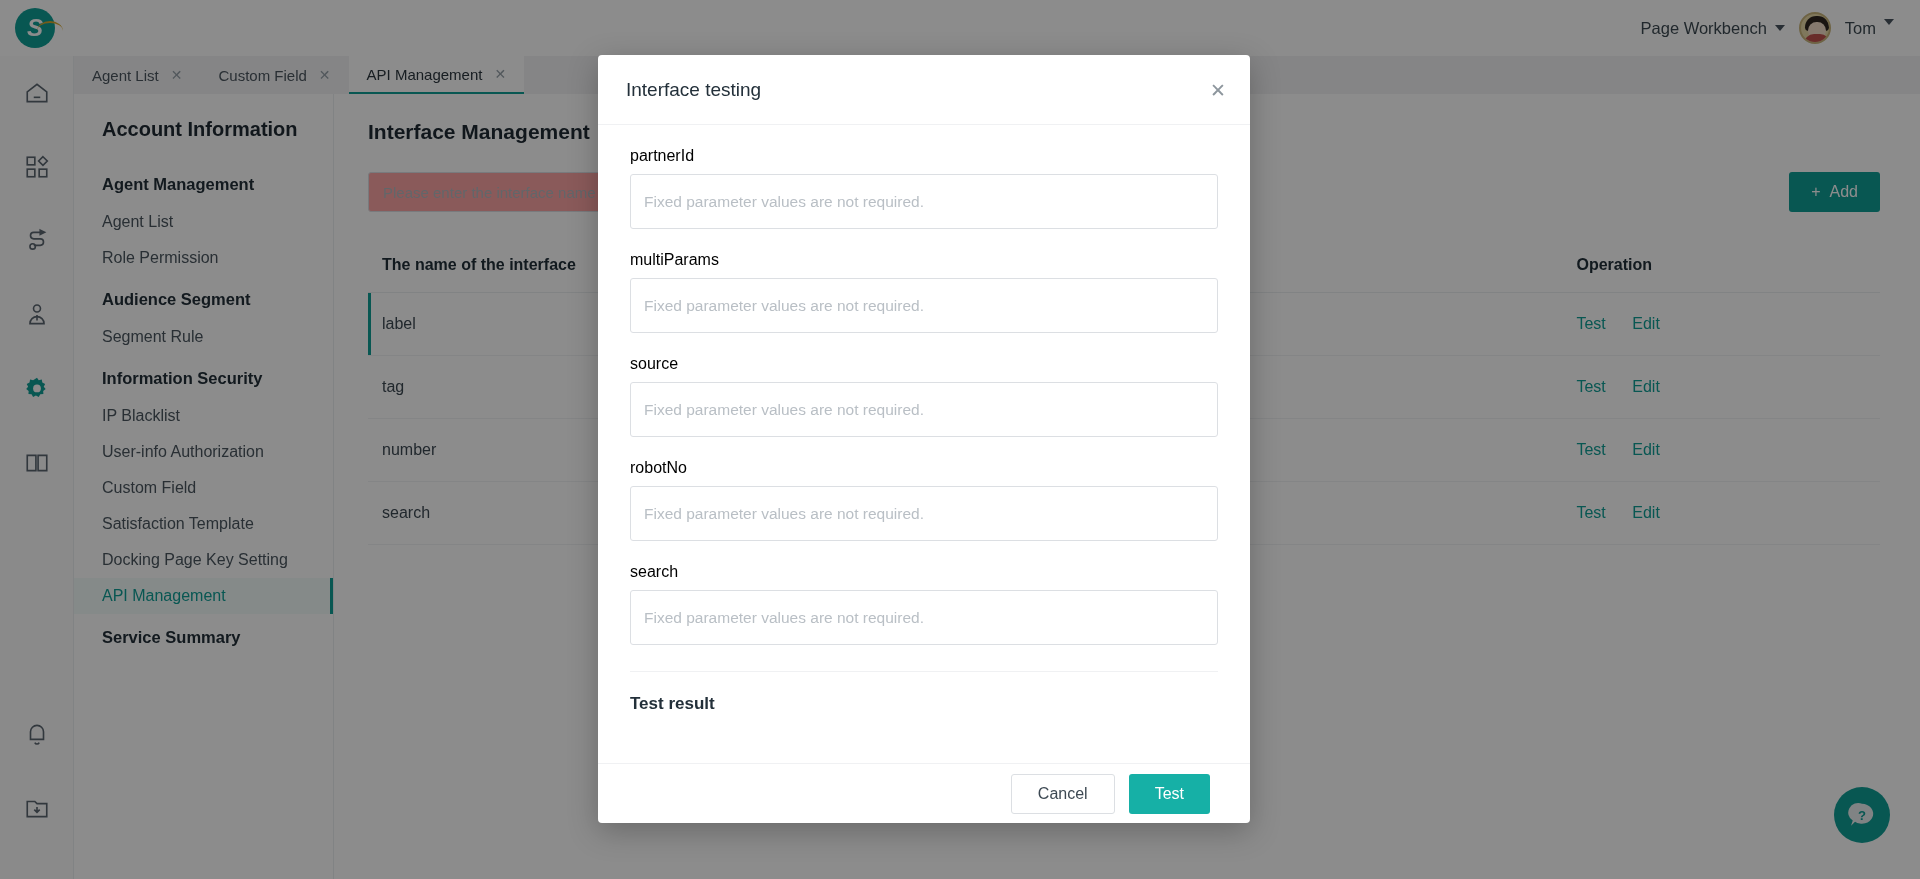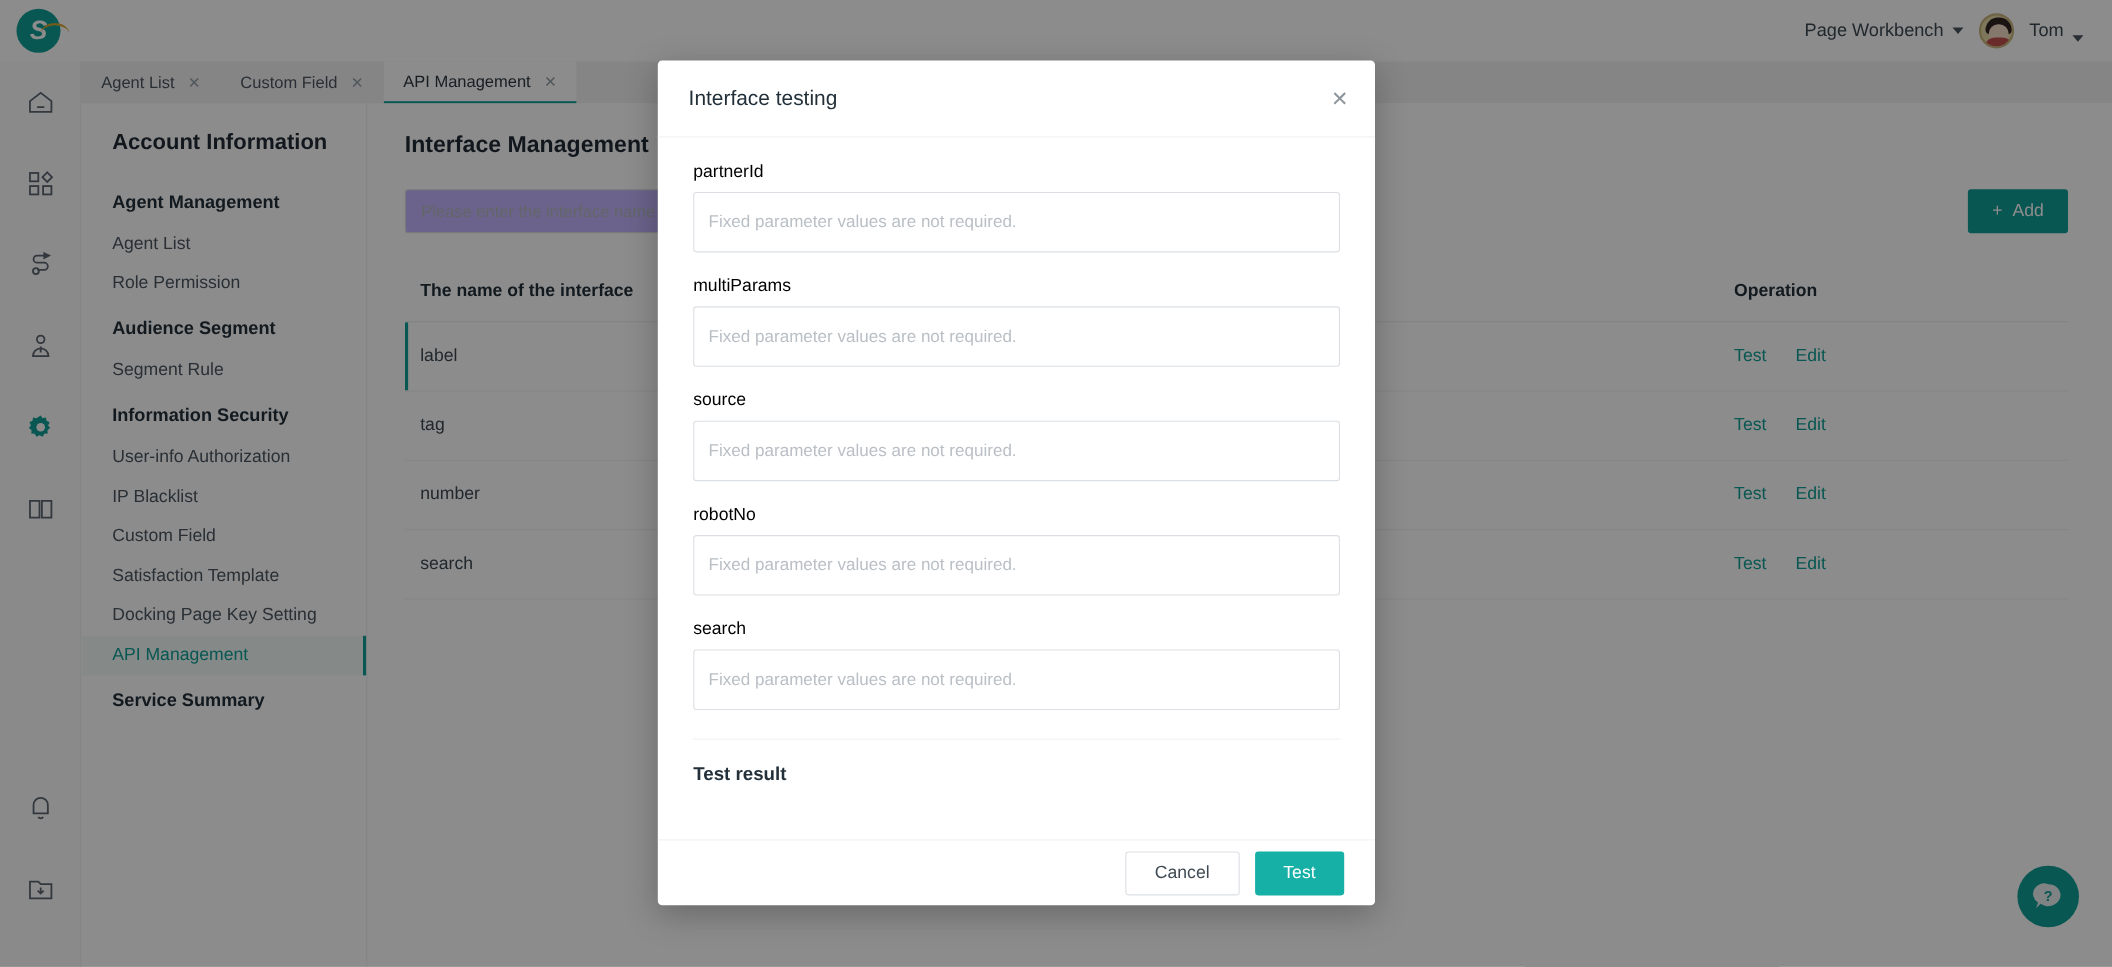--- a/index.html
+++ b/index.html
@@ -33,21 +33,21 @@
   .workbench { font-size: 16.5px; color: #3d4a52; display: flex; align-items: center; gap: 8px; cursor: pointer; }
   .caret { width: 0; height: 0; border-left: 5px solid transparent; border-right: 5px solid transparent; border-top: 6px solid #4a5560; }
   .avatar {
     width: 32px; height: 32px; border-radius: 50%;
     background: #e8d9a8; border: 2px solid #c9b57c;
     position: relative; overflow: hidden; flex: none;
   }
   .av-hair { position: absolute; left: 4px; top: 2px; width: 24px; height: 15px; background: #2e2620; border-radius: 12px 12px 4px 4px; }
   .av-face { position: absolute; left: 7px; top: 8px; width: 18px; height: 17px; background: #f2ddc8; border-radius: 9px; }
   .av-body { position: absolute; left: 3px; bottom: -4px; width: 26px; height: 12px; background: #c0504d; border-radius: 10px 10px 0 0; }
-  .username { font-size: 16.5px; color: #3d4a52; display: flex; align-items: flex-end; gap: 8px; cursor: pointer; }
+  .username { font-size: 16.5px; color: #3d4a52; display: flex; align-items: flex-start; gap: 8px; cursor: pointer; }
 
   
   .rail {
     position: absolute; left: 0; top: 56px; width: 74px; height: 823px;
     background: #fbfbfc; border-right: 1px solid #eceef0;
     display: flex; flex-direction: column; align-items: center;
   }
   .rail-ico { width: 74px; height: 74px; display: flex; align-items: center; justify-content: center; cursor: pointer; color: #5b6670; }
   .rail-sp { flex: 1; }
 
@@ -74,21 +74,21 @@
   .nav-item { font-size: 16px; color: #4b5760; padding: 9px 28px; cursor: pointer; }
   .nav-item.active { color: #109e96; background: #f3fbfa; border-right: 3px solid #109e96; }
 
   
   .content { position: absolute; left: 334px; top: 94px; width: 1586px; height: 785px; background: #ffffff; padding: 26px 40px 0 34px; }
   .page-title { font-size: 21px; font-weight: bold; color: #1f2a33; display: flex; align-items: center; gap: 9px; }
   .info-ico { width: 19px; height: 19px; border: 1.6px solid #6a757e; border-radius: 50%; font-size: 13px; color: #6a757e; display: flex; align-items: center; justify-content: center; font-weight: normal; font-style: italic; }
   .toolrow { margin-top: 28px; display: flex; align-items: center; justify-content: space-between; }
   .search-input {
     width: 300px; height: 40px; border: 1px solid #dcdfe3; border-radius: 3px;
-    padding: 0 14px; font-size: 15px; color: #2d373f; background: #c4b5fd;
+    padding: 0 14px; font-size: 15px; color: #2d373f; background: #fca5a5;
     font-family: "Liberation Sans", sans-serif;
   }
   .search-input::placeholder { color: #b3bac0; }
   .add-btn {
     height: 40px; padding: 0 22px; background: #109e96; color: #fff;
     border: none; border-radius: 3px; font-size: 16px; cursor: pointer;
     display: flex; align-items: center; gap: 9px;
     font-family: "Liberation Sans", sans-serif;
   }
   table.grid { width: 100%; border-collapse: collapse; margin-top: 26px; }
@@ -126,21 +126,21 @@
   .field-input {
     width: 100%; height: 55px; border: 1px solid #dcdfe3; border-radius: 3px;
     padding: 0 13px; font-size: 15.5px; color: #2d373f;
     font-family: "Liberation Sans", sans-serif;
   }
   .field-input::placeholder { color: #b9bfc5; }
   .divider { border-top: 1px solid #f0f1f3; margin: 26px 0 22px; }
   .result-title { font-size: 17px; font-weight: bold; color: #23303a; padding-bottom: 60px; }
   .modal-foot {
     height: 60px; display: flex; align-items: center; justify-content: flex-end;
-    gap: 14px; padding: 0 28px; border-top: 1px solid #f0f1f3;
+    gap: 14px; padding: 0 40px; border-top: 1px solid #f0f1f3;
   }
   .btn {
     height: 40px; padding: 0 26px; border-radius: 3px; font-size: 16px;
     cursor: pointer; font-family: "Liberation Sans", sans-serif;
   }
   .btn-cancel { background: #fff; border: 1px solid #dcdfe3; color: #3d4953; }
   .btn-test { background: #16b0a6; border: none; color: #fff; }
 
   .modal-body::-webkit-scrollbar { width: 6px; }
   .modal-body::-webkit-scrollbar-thumb { background: #cfd3d8; border-radius: 3px; }
@@ -245,22 +245,22 @@
     <div class="nav-title">Account Information</div>
 
     <div class="nav-group">Agent Management</div>
     <div class="nav-item">Agent List</div>
     <div class="nav-item">Role Permission</div>
 
     <div class="nav-group">Audience Segment</div>
     <div class="nav-item">Segment Rule</div>
 
     <div class="nav-group">Information Security</div>
+    <div class="nav-item">IP Blacklist</div>
     <div class="nav-item">User-info Authorization</div>
-    <div class="nav-item">IP Blacklist</div>
 
     <div class="nav-item">Custom Field</div>
     <div class="nav-item">Satisfaction Template</div>
     <div class="nav-item">Docking Page Key Setting</div>
     <div class="nav-item active">API Management</div>
 
     <div class="nav-group">Service Summary</div>
   </div>
 
   <div class="content">

